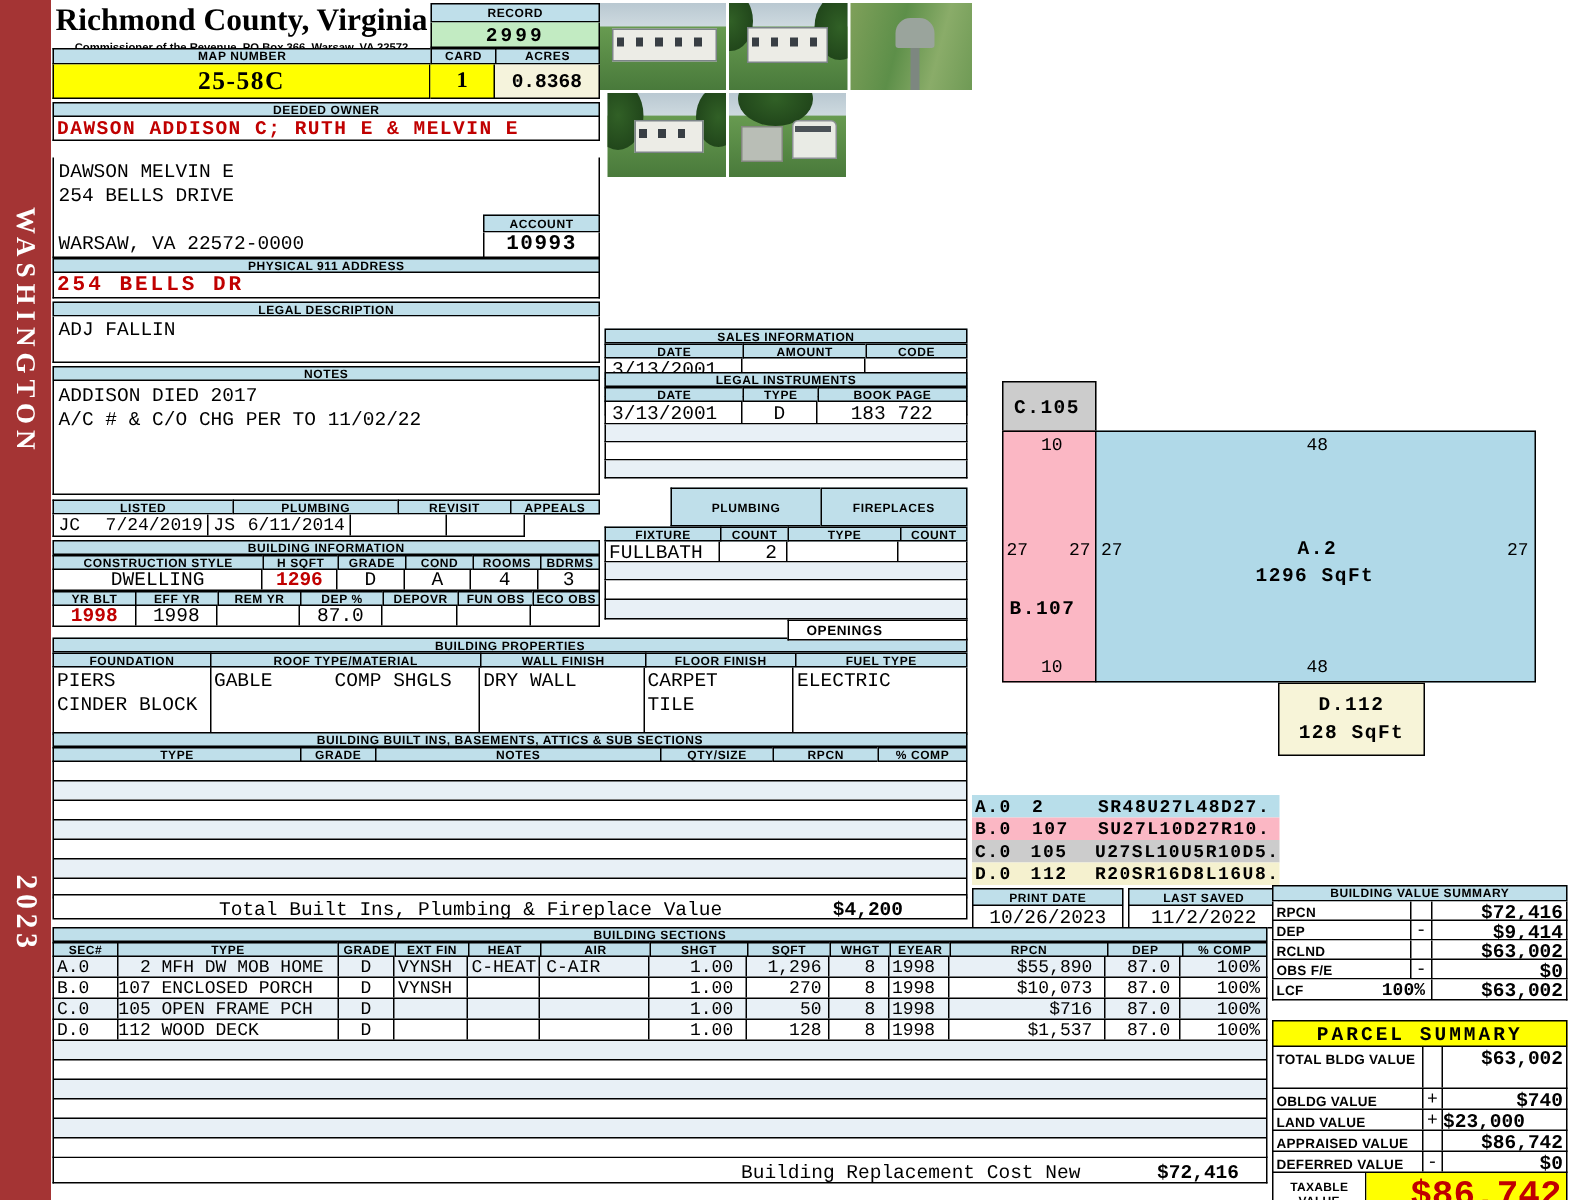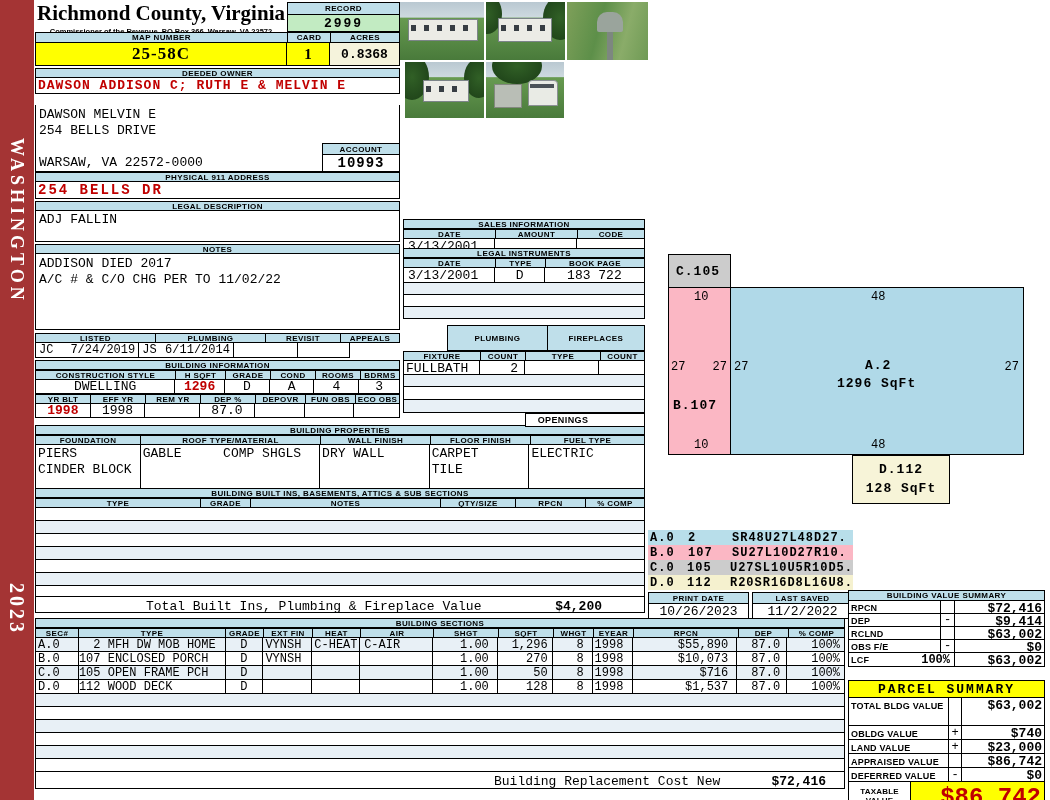--- a/index.html
+++ b/index.html
@@ -396,21 +396,21 @@
       <div class="cell v13 b" style="flex:1;text-align:right;padding-right:2px;">$63,002</div>
     </div>
     <div class="row box" style="height:14px;border-top:none;">
       <div class="cell slab" style="width:100px;padding:3px 0 0 2px;">OBLDG VALUE</div>
       <div class="cell c v12" style="width:13px;">+</div>
       <div class="cell v13 b" style="flex:1;text-align:right;padding-right:2px;">$740</div>
     </div>
     <div class="row box" style="height:14px;border-top:none;">
       <div class="cell slab" style="width:100px;padding:3px 0 0 2px;">LAND VALUE</div>
       <div class="cell c v12" style="width:13px;">+</div>
-      <div class="cell v13 b" style="flex:1;text-align:right;padding-right:2px;">$23,000</div>
+      <div class="cell v13 b" style="flex:1;text-align:left;padding-right:2px;">$23,000</div>
     </div>
     <div class="row box" style="height:14px;border-top:none;">
       <div class="cell slab" style="width:100px;padding:3px 0 0 2px;">APPRAISED VALUE</div>
       <div class="cell c v12" style="width:13px;"></div>
       <div class="cell v13 b" style="flex:1;text-align:right;padding-right:2px;">$86,742</div>
     </div>
     <div class="row box" style="height:14px;border-top:none;">
       <div class="cell slab" style="width:100px;padding:3px 0 0 2px;">DEFERRED VALUE</div>
       <div class="cell c v12" style="width:13px;">-</div>
       <div class="cell v13 b" style="flex:1;text-align:right;padding-right:2px;">$0</div>

